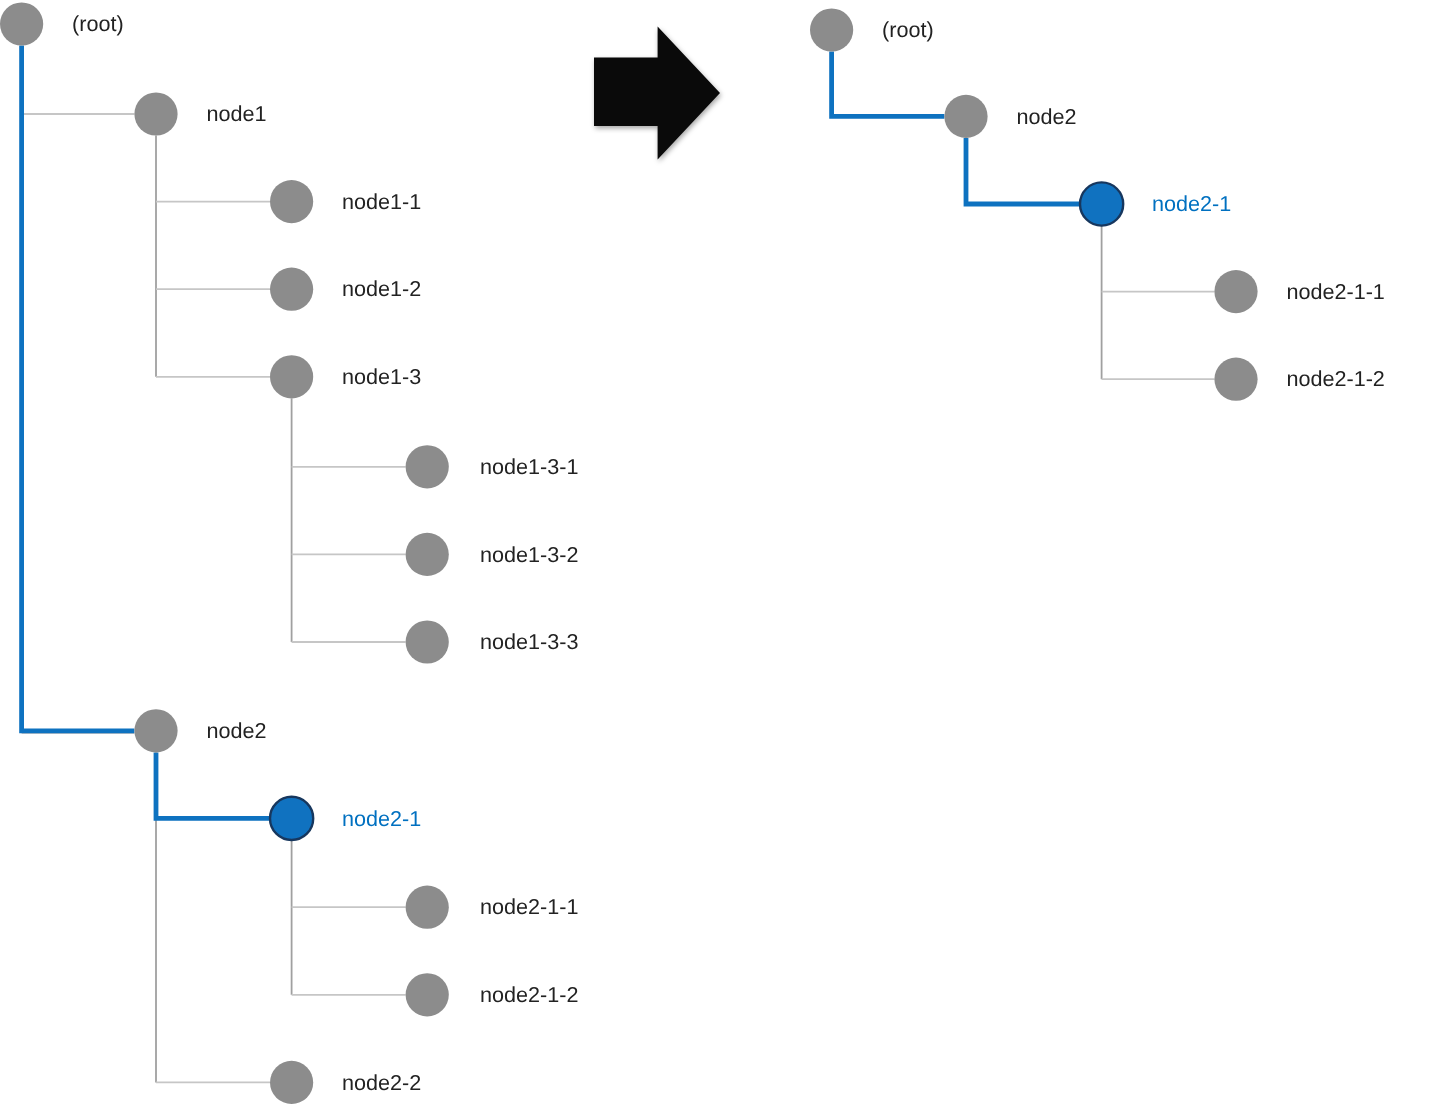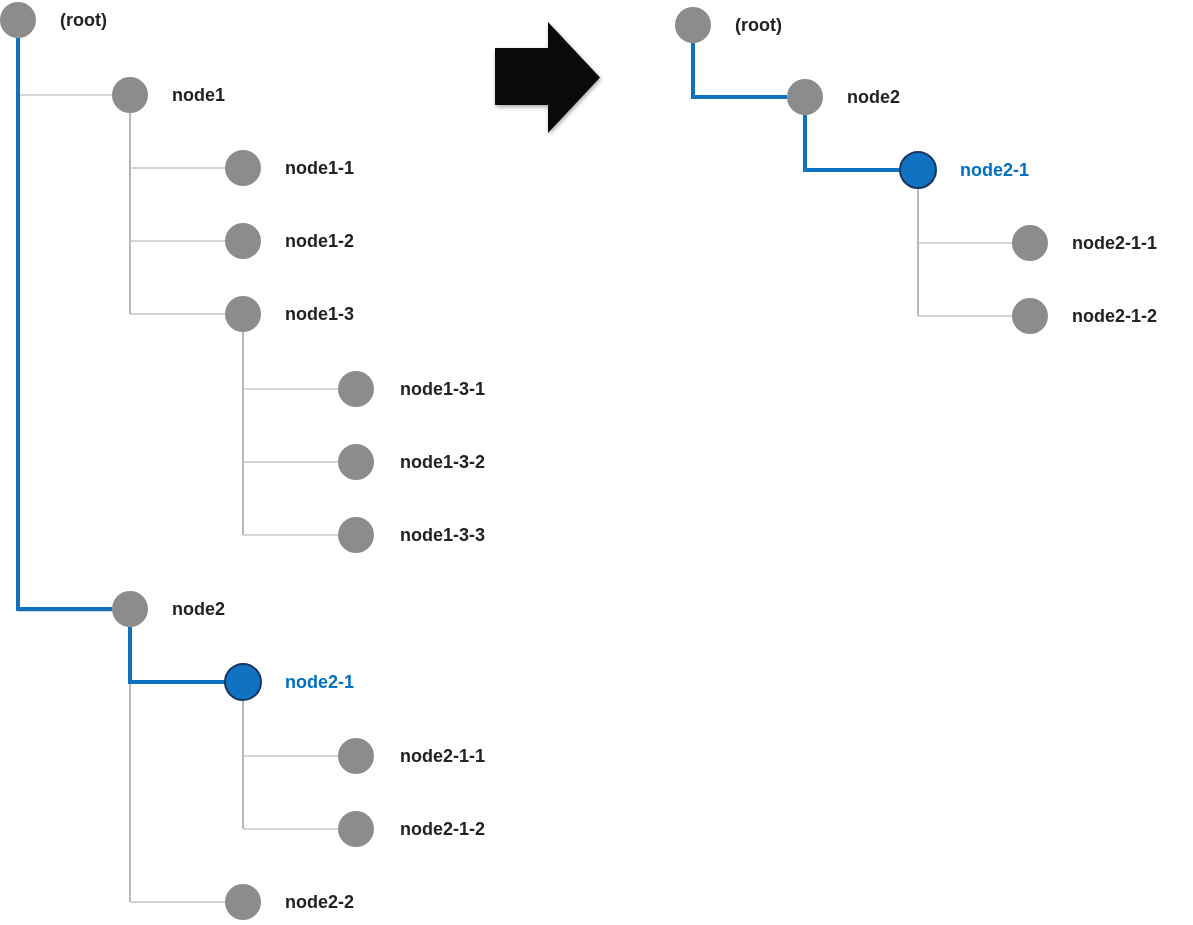--- a/index.html
+++ b/index.html
@@ -7,21 +7,20 @@
     padding: 0;
     background: #ffffff;
     font-family: "Liberation Sans", sans-serif;
   }
   .canvas {
     position: relative;
     width: 1193px;
     height: 925px;
     background: #ffffff;
     overflow: hidden;
-    font-weight: bold;
   }
   svg { display: block; }
   .gray-node {
     fill: var(--node-gray, #8c8c8c);
     stroke: none;
   }
   .sel-node {
     fill: var(--selected-fill, #1072c0);
     stroke: var(--selected-border, #17375e);
     stroke-width: 2;

